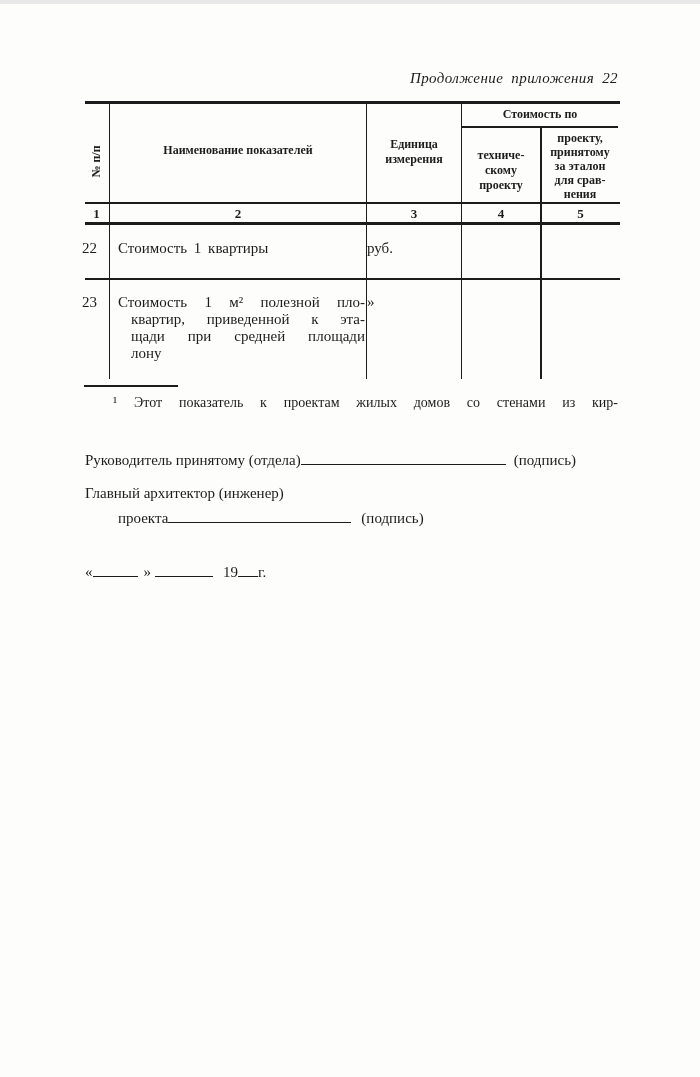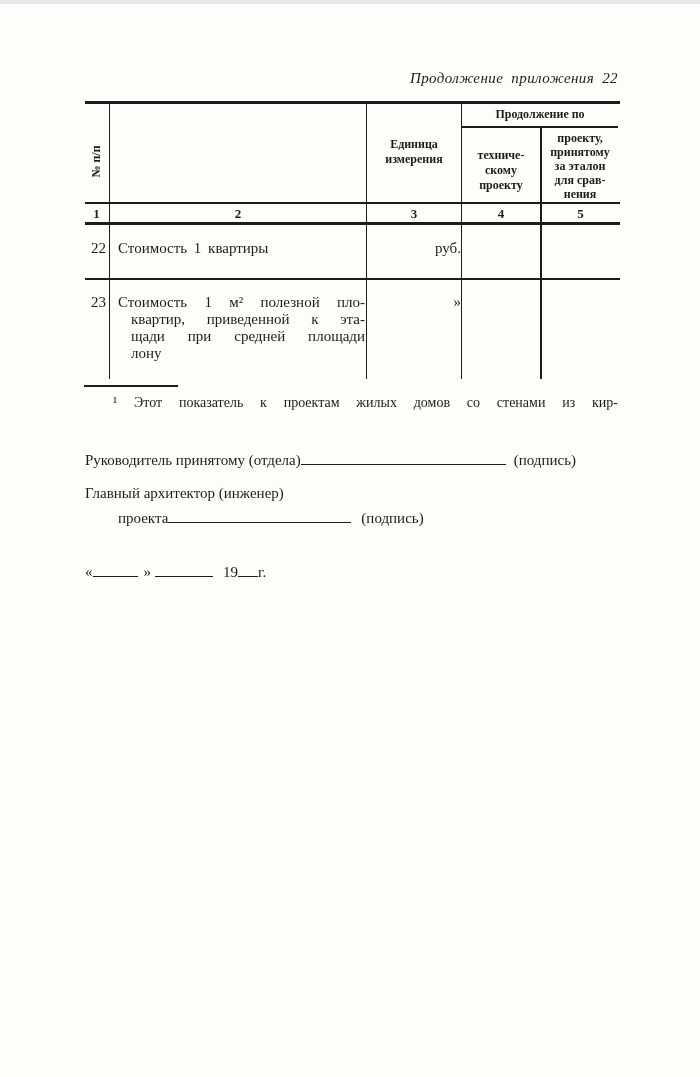--- a/index.html
+++ b/index.html
@@ -60,21 +60,21 @@
     font-size:13px;
     text-align:center;
   }
 
   
   .td{
     font-size:15px;
     line-height:17px;
     word-spacing:3px;
   }
-  .td-center{text-align:right;}
+  .td-center{text-align:left;}
   .just{
     text-align:justify;
     text-align-last:justify;
   }
   .hang{margin-left:13px;}
 
   
   .footnote{
     left:85px; top:389px; width:533px;
     font-size:14px;
@@ -111,23 +111,24 @@
   <div class="abs hl-thick" style="left:85px;top:218px;width:535px;"></div>
   <div class="abs hl" style="left:85px;top:274px;width:535px;"></div>
   <div class="abs vl" style="left:108.5px;top:97px;height:278px;"></div>
   <div class="abs vl" style="left:365.5px;top:97px;height:278px;"></div>
   <div class="abs vl" style="left:460.5px;top:97px;height:278px;"></div>
   <div class="abs vl" style="left:540px;top:122px;height:253px;"></div>
 
   <div class="abs rot-wrap">
     <span class="rot">№ п/п</span>
   </div>
+  <div class="abs th" style="left: 110px; top: 139px; width: 256px; white-space: pre-line;">Наименование показателей</div>
   <div class="abs th" style="left: 367px; top: 133px; width: 94px; white-space: pre-line;">Единица
 измерения</div>
-  <div class="abs th" style="left: 462px; top: 103px; width: 156px; white-space: pre-line;">Продолжение по</div>
+  <div class="abs th" style="left: 462px; top: 103px; width: 156px; white-space: pre-line;">Стоимость по</div>
   <div class="abs th" style="left: 462px; top: 144px; width: 78px; white-space: pre-line;">техниче-
 скому
 проекту</div>
   <div class="abs th" style="left: 541px; top: 127px; width: 78px; line-height: 14px; white-space: pre-line;">проекту,
 принятому
 за эталон
 для срав-
 нения</div>
 
   <div class="abs colnum" style="left:84px;top:202px;width:25px;">1</div>

